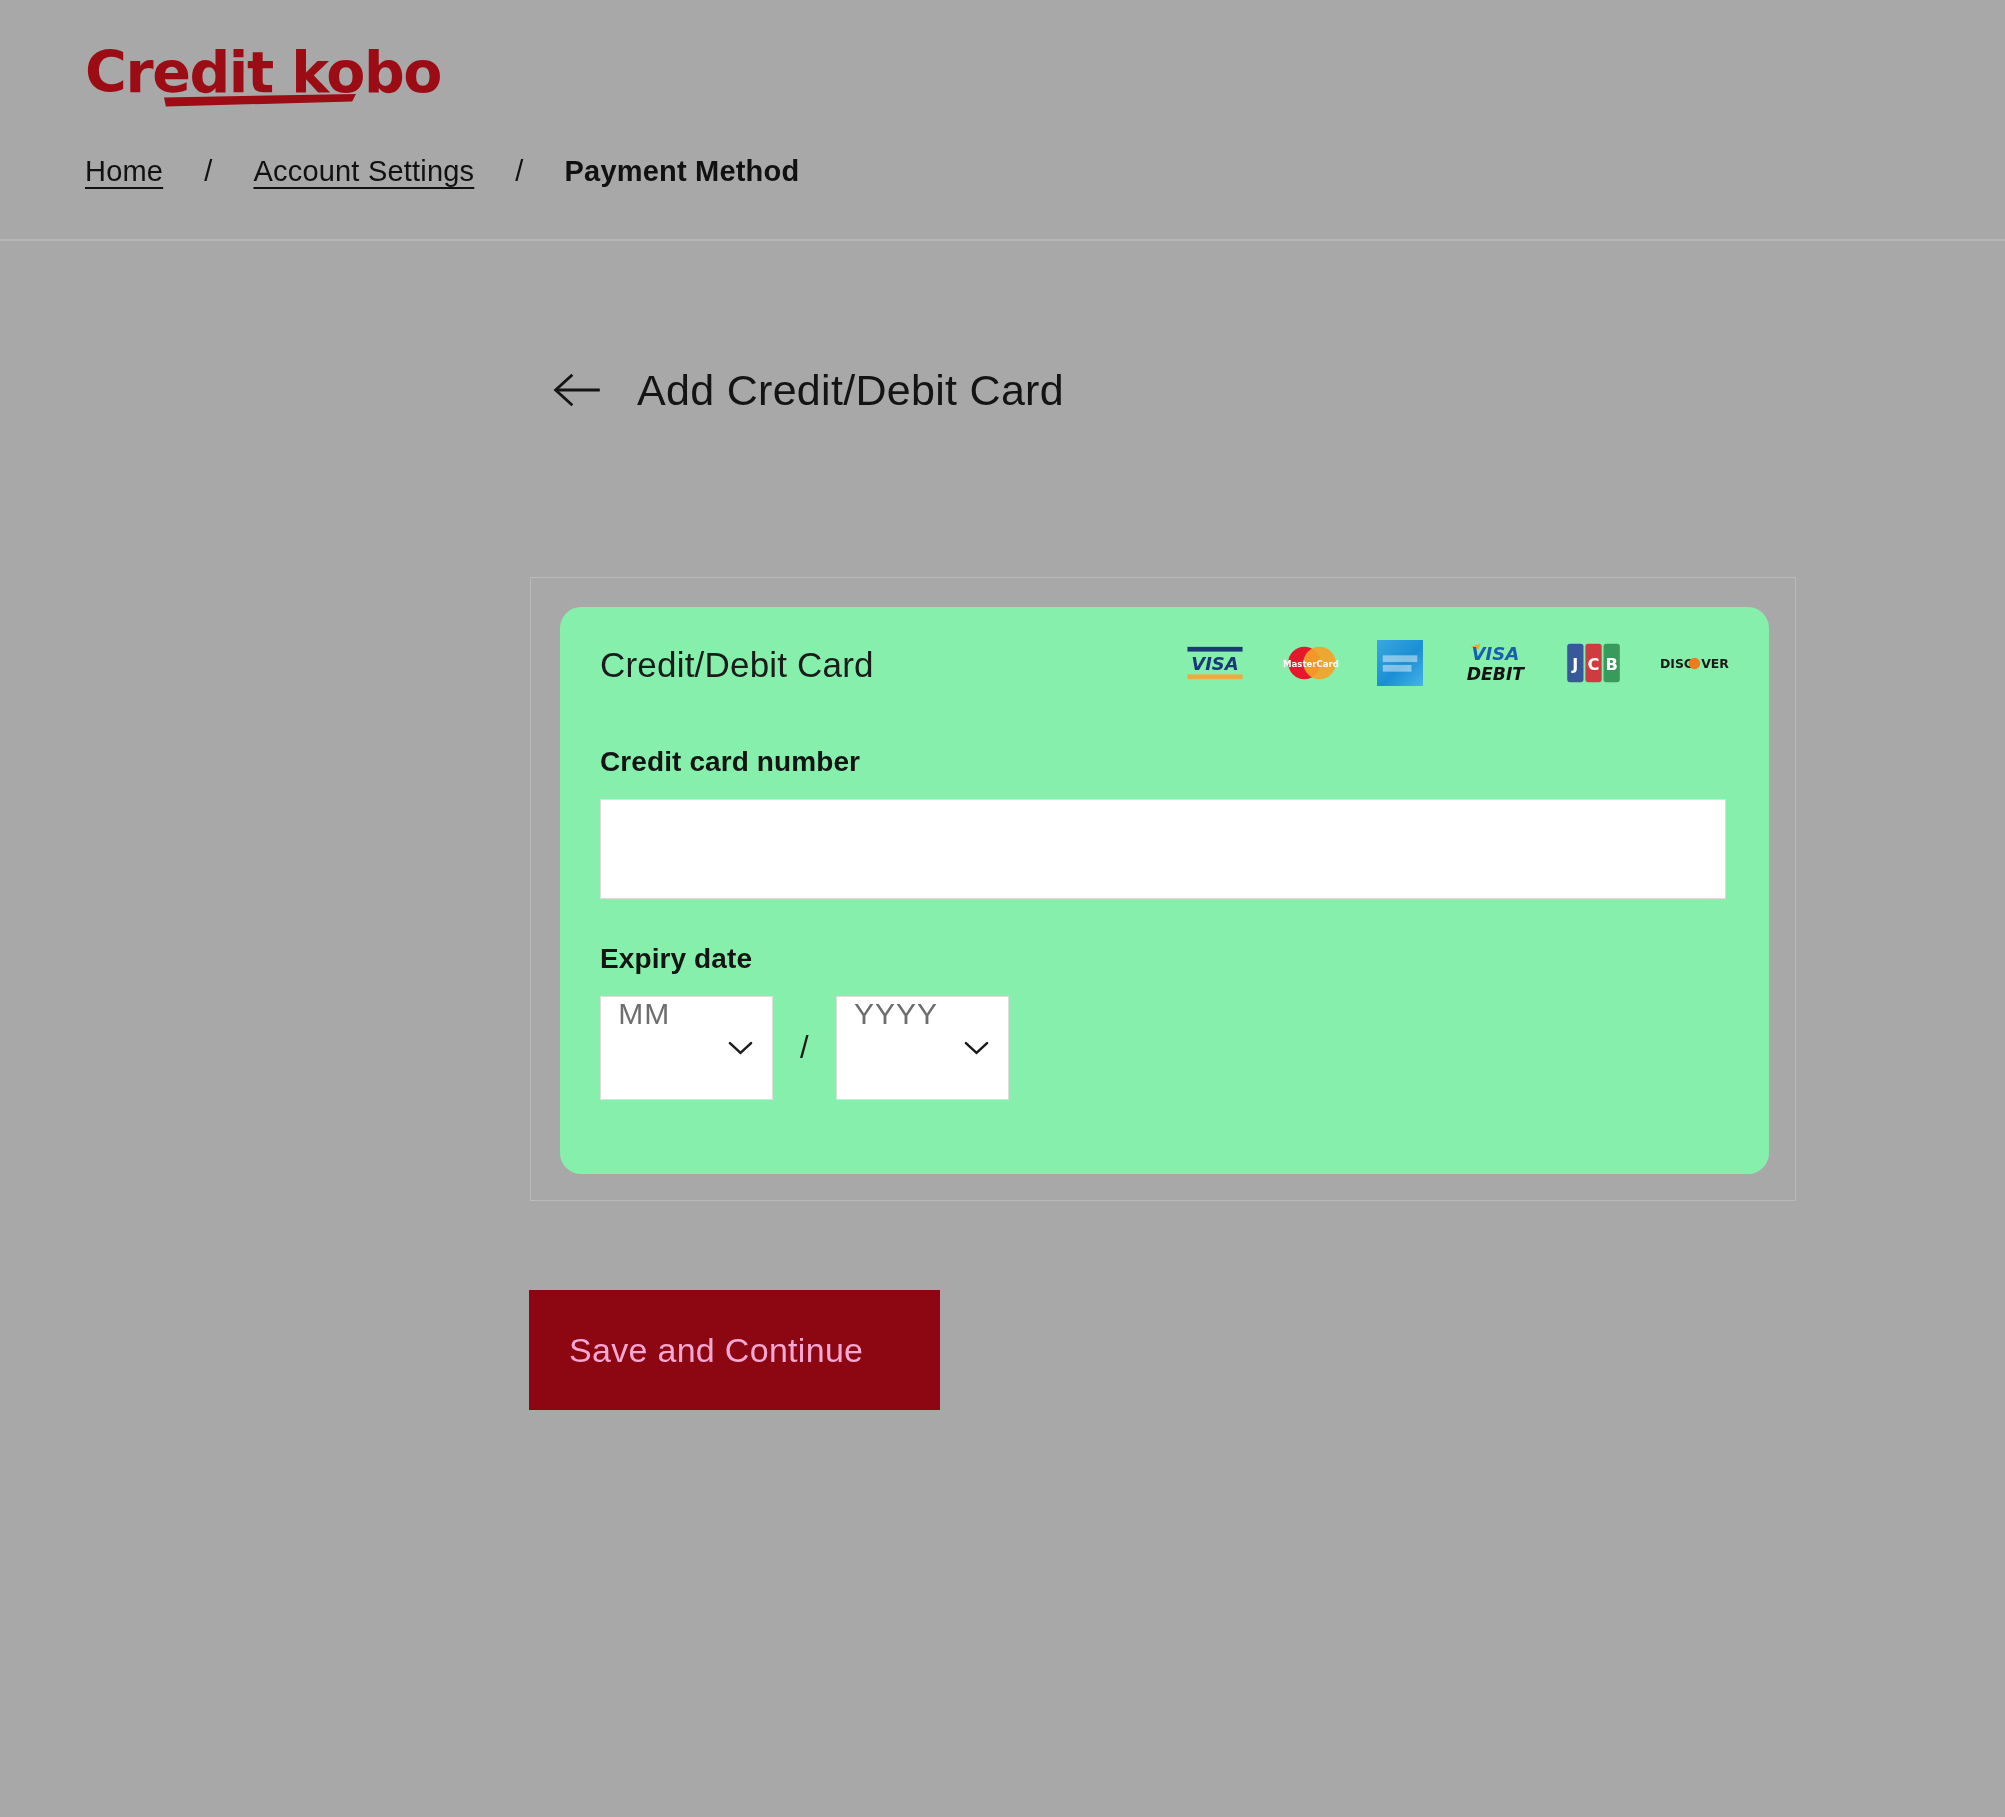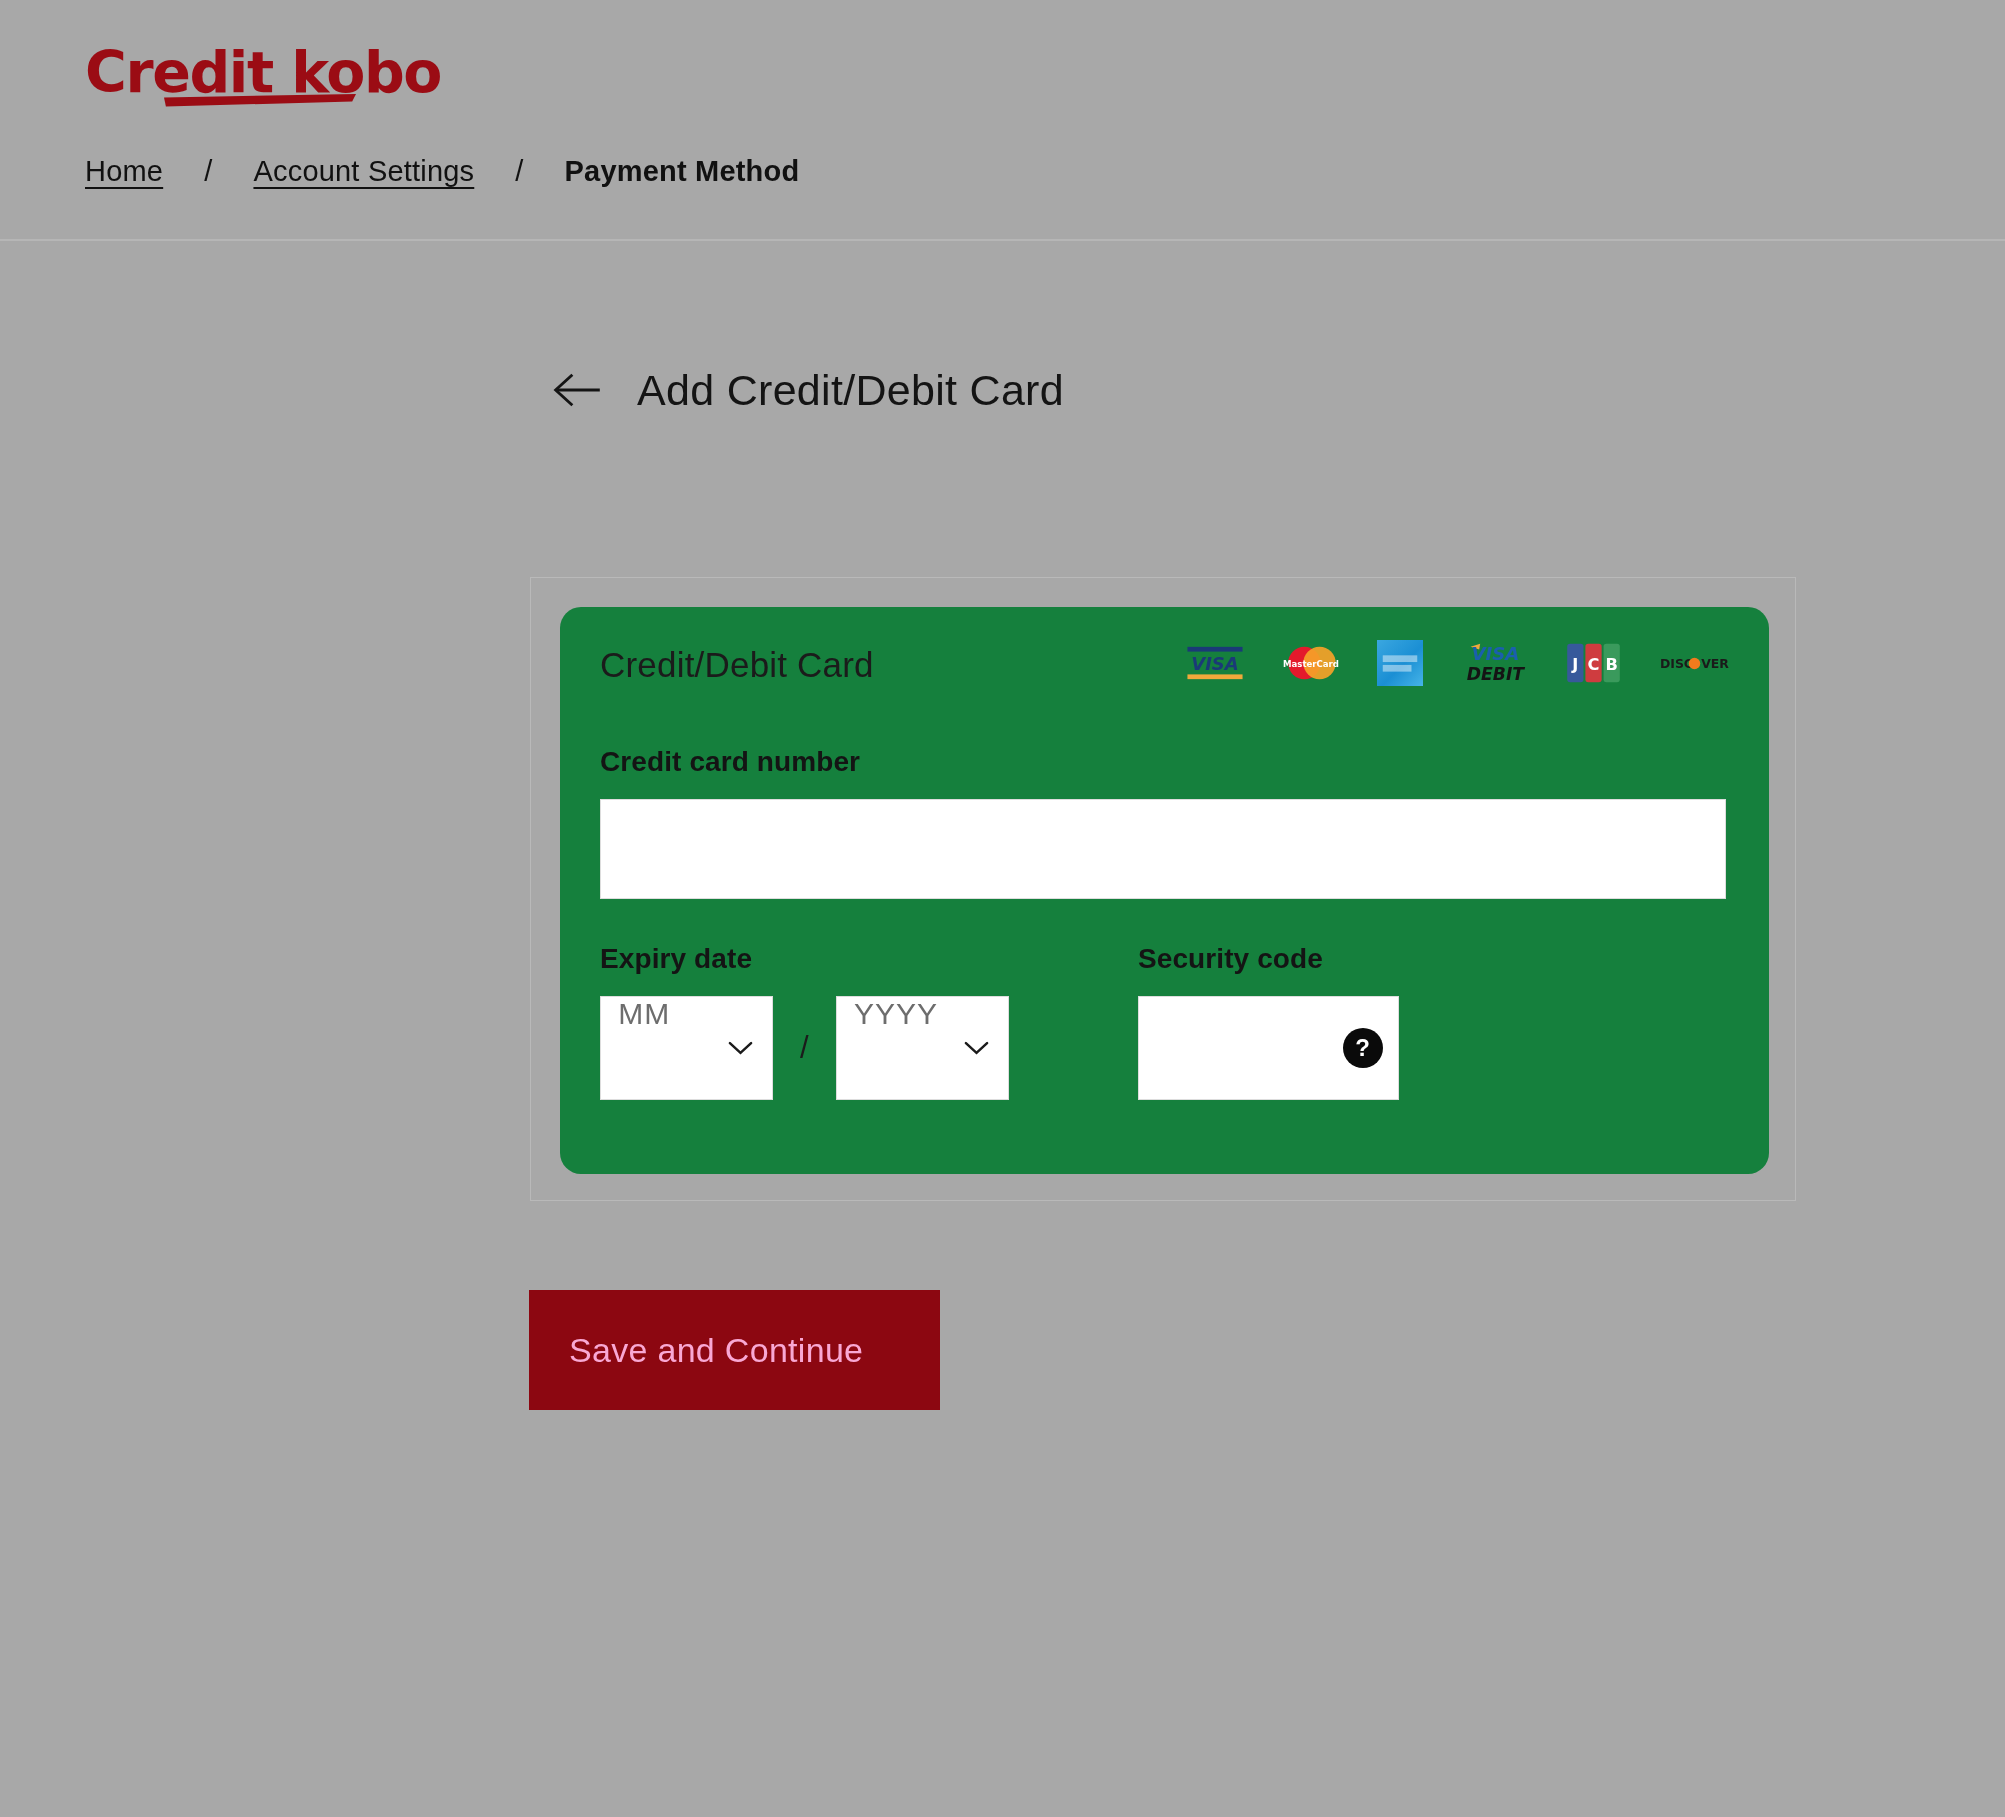--- a/index.html
+++ b/index.html
@@ -109,21 +109,21 @@
     height: 624px;
     border: 1.9px solid #b9b9b9;
     box-sizing: border-box;
   }
   .panel-inner {
     position: absolute;
     left: 29px;
     top: 29px;
     width: 1209px;
     height: 567px;
-    background: #15803d;
+    background: #86efac;
     border-radius: 21px;
     box-sizing: border-box;
     padding: 33px 40px 0 40px;
   }
 
   
   .card-header {
     display: flex;
     align-items: center;
     justify-content: space-between;
@@ -392,27 +392,20 @@
             <span class="chev">
               <svg width="25" height="15.4" viewBox="0 0 26 16">
                   <path d="M2 3 L13 13 L24 3" stroke="#1b1b1b" stroke-width="2.6" fill="none" stroke-linecap="round"></path>
                 </svg>
             </span>
           </div>
 
         </div>
       </div>
 
-      <div class="col-security">
-        <div class="field-label">Security code</div>
-        <div class="security-box">
-          <input class="cvv-input" type="text" placeholder="" style="">
-          <span class="help-badge">?</span>
-        </div>
-      </div>
 
     </div>
 
   </div>
 </section>
 
 <button class="save-button">Save and Continue</button>
 
 
 </body></html>

